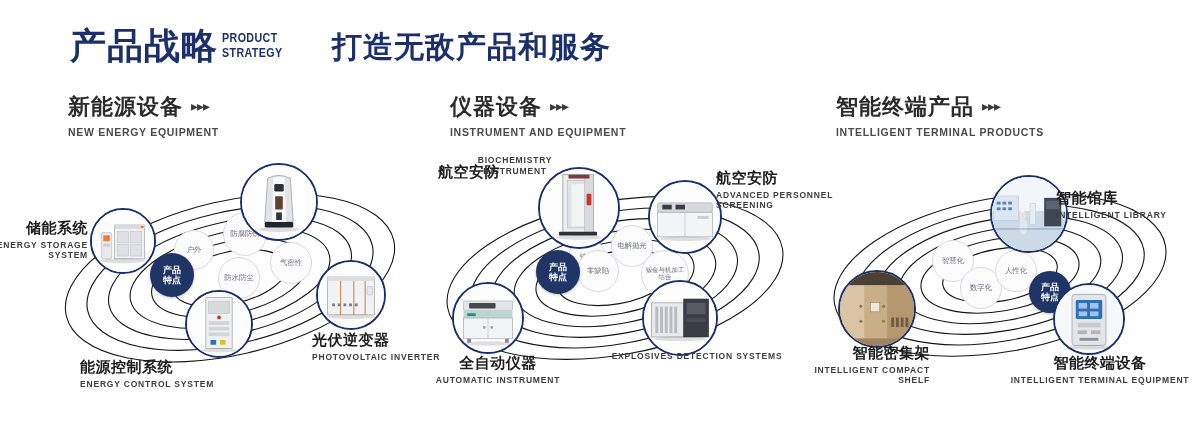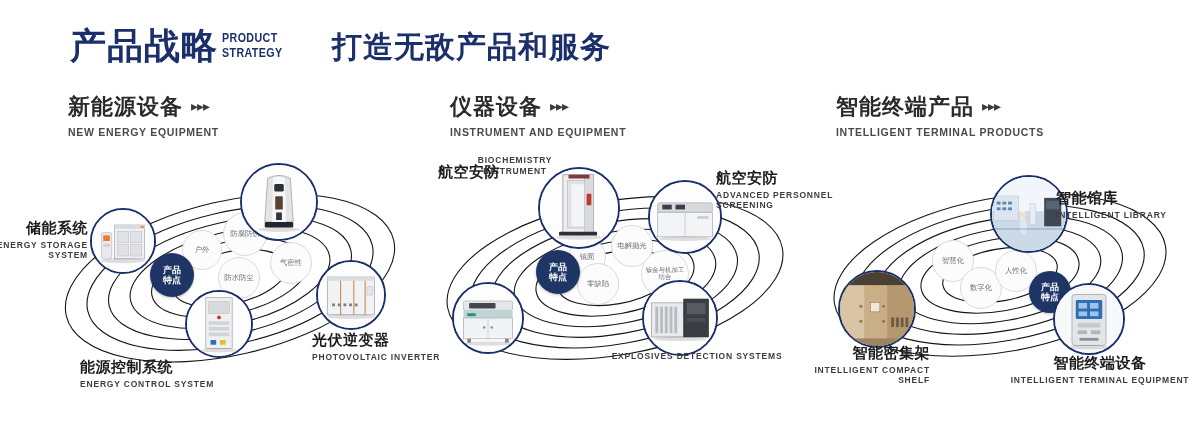--- a/index.html
+++ b/index.html
@@ -136,21 +136,21 @@
       <g fill="none" stroke="#161616" stroke-width="1.1" transform="rotate(-13 190 128)">
         <ellipse cx="190" cy="128" rx="58" ry="26"></ellipse>
         <ellipse cx="190" cy="128" rx="80" ry="36"></ellipse>
         <ellipse cx="190" cy="128" rx="102" ry="46"></ellipse>
         <ellipse cx="190" cy="128" rx="124" ry="56"></ellipse>
         <ellipse cx="190" cy="128" rx="146" ry="66"></ellipse>
         <ellipse cx="190" cy="128" rx="168" ry="77"></ellipse>
       </g>
     </svg>
 
-    <div class="pill" style="left:142px;top:80px;width:40px;height:40px">
+    <div class="pill" style="left:134px;top:80px;width:40px;height:40px">
         <span>户外</span>
       </div>
     <div class="pill" style="left:183px;top:62px;width:44px;height:44px">
         <span>防腐防锈</span>
       </div>
     <div class="pill" style="left:230px;top:92px;width:42px;height:42px">
         <span>气密性</span>
       </div>
     <div class="pill" style="left:178px;top:107px;width:42px;height:42px">
         <span>防水防尘</span>
@@ -249,21 +249,21 @@
         <ellipse cx="195" cy="128" rx="170" ry="77"></ellipse>
       </g>
     </svg>
 
     <div class="pill" style="left:148px;top:88px;width:38px;height:38px">
         <span>镜面</span>
       </div>
     <div class="pill" style="left:191px;top:75px;width:42px;height:42px">
         <span>电解抛光</span>
       </div>
-    <div class="pill" style="left:157px;top:113px;width:42px;height:42px">
+    <div class="pill" style="left:157px;top:100px;width:42px;height:42px">
         <span>零缺陷</span>
       </div>
     <div class="pill" style="left:221px;top:100px;width:48px;height:48px;font-size:7px">
         <span>钣金与机加工结合</span>
       </div>
 
     <div class="core" style="left:116px;top:100px;width:44px;height:44px">
       <div><span>产品</span><br><span>特点</span></div>
     </div>
 
@@ -313,20 +313,24 @@
         <rect x="10" y="36" width="52" height="22" fill="#f2f3f5" stroke="#a5a6ad" stroke-width=".7"></rect>
         <line x1="36" y1="36" x2="36" y2="58" stroke="#c5c7cc" stroke-width=".8"></line>
         <rect x="14" y="31" width="9" height="3" fill="#2f8b86"></rect>
         <circle cx="32" cy="46" r="1.4" fill="#9a9ca2"></circle>
           <circle cx="40" cy="46" r="1.4" fill="#9a9ca2"></circle>
         <rect x="14" y="58" width="4" height="4" fill="#85878e"></rect>
         <rect x="54" y="58" width="4" height="4" fill="#85878e"></rect>
         <ellipse cx="36" cy="63" rx="26" ry="2.2" fill="rgba(0,0,0,.12)"></ellipse>
       </svg>
     </div>
+    <div class="cap center" style="left:-12px;top:205px;width:180px">
+      <div class="cn">全自动仪器</div>
+      <div class="en">AUTOMATIC INSTRUMENT</div>
+    </div>
 
     <div class="bubble" style="left:222px;top:130px;width:76px;height:76px">
       <svg class="art" viewBox="0 0 76 76">
         <rect x="0" y="0" width="76" height="76" fill="#fdfdfd"></rect>
         <rect x="8" y="22" width="34" height="36" fill="#e9eaee" stroke="#9fa0a7" stroke-width=".8"></rect>
         <g fill="#b9bbc1">
           <rect x="12" y="26" width="3" height="28"></rect>
             <rect x="17" y="26" width="3" height="28"></rect>
           <rect x="22" y="26" width="3" height="28"></rect>
             <rect x="27" y="26" width="3" height="28"></rect>

